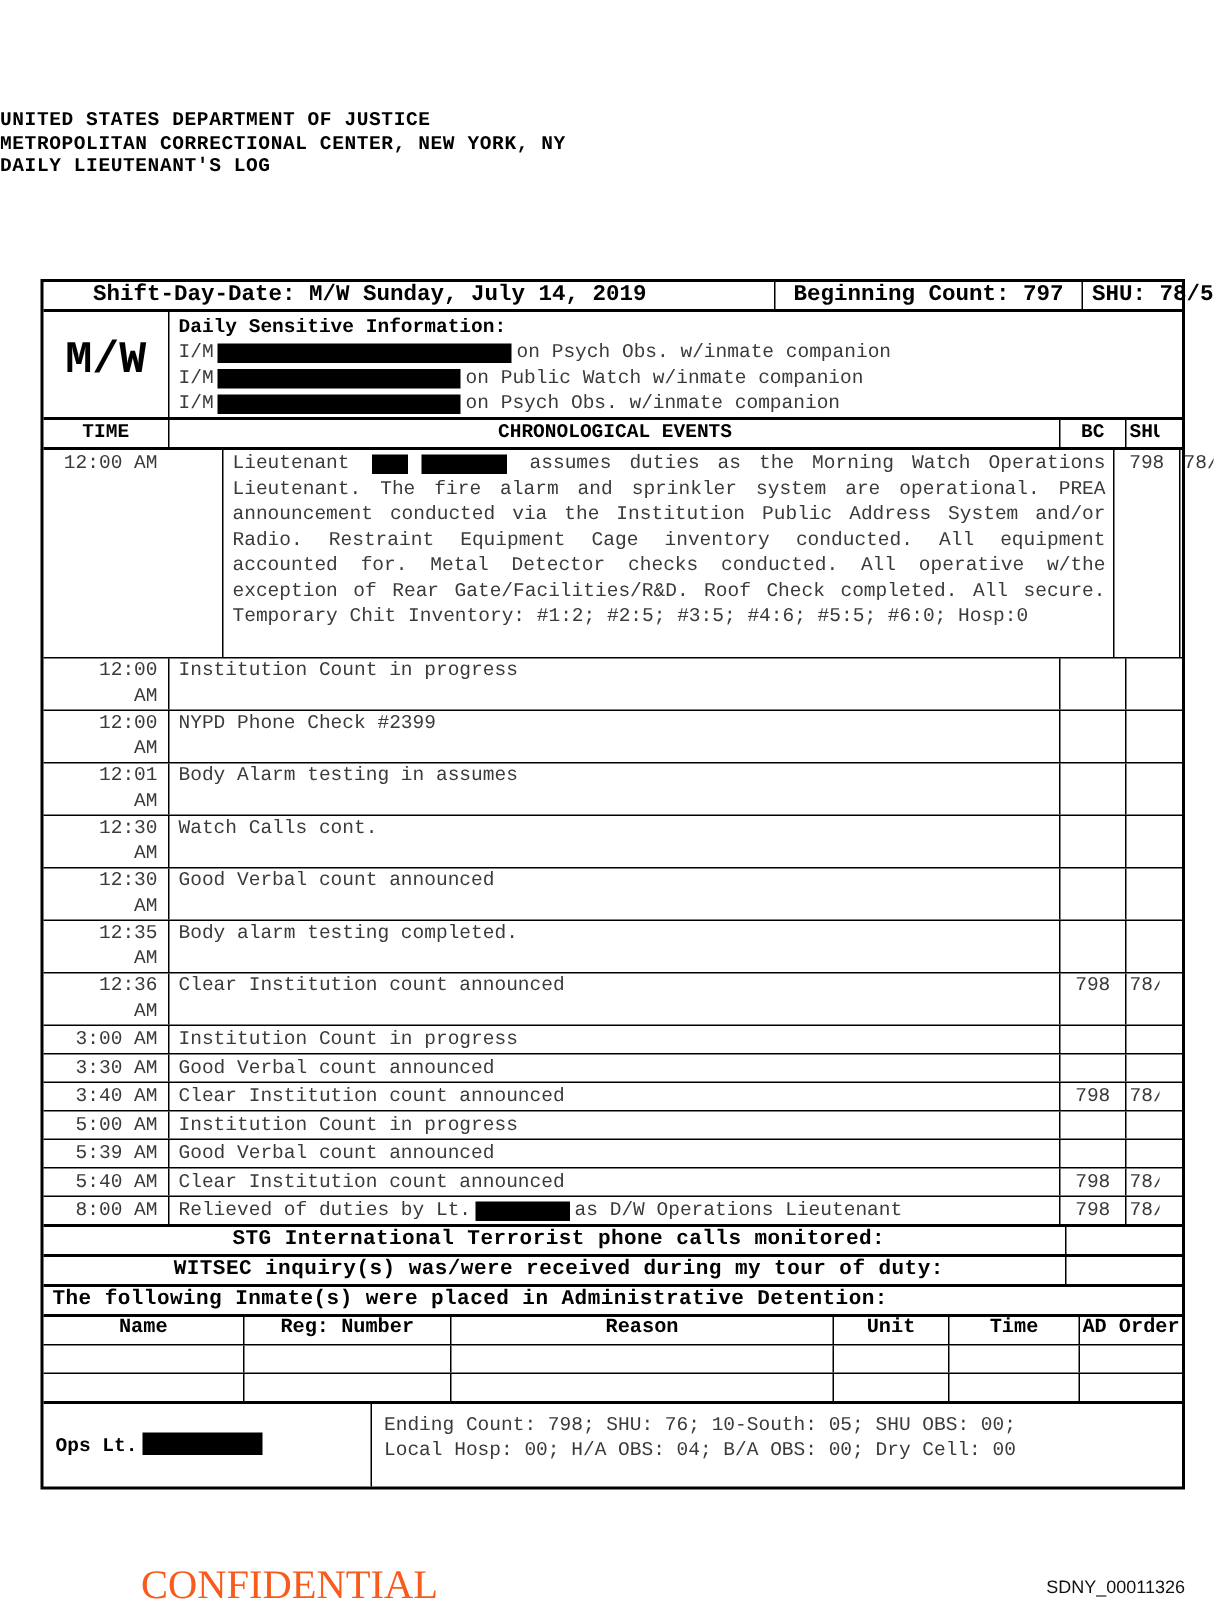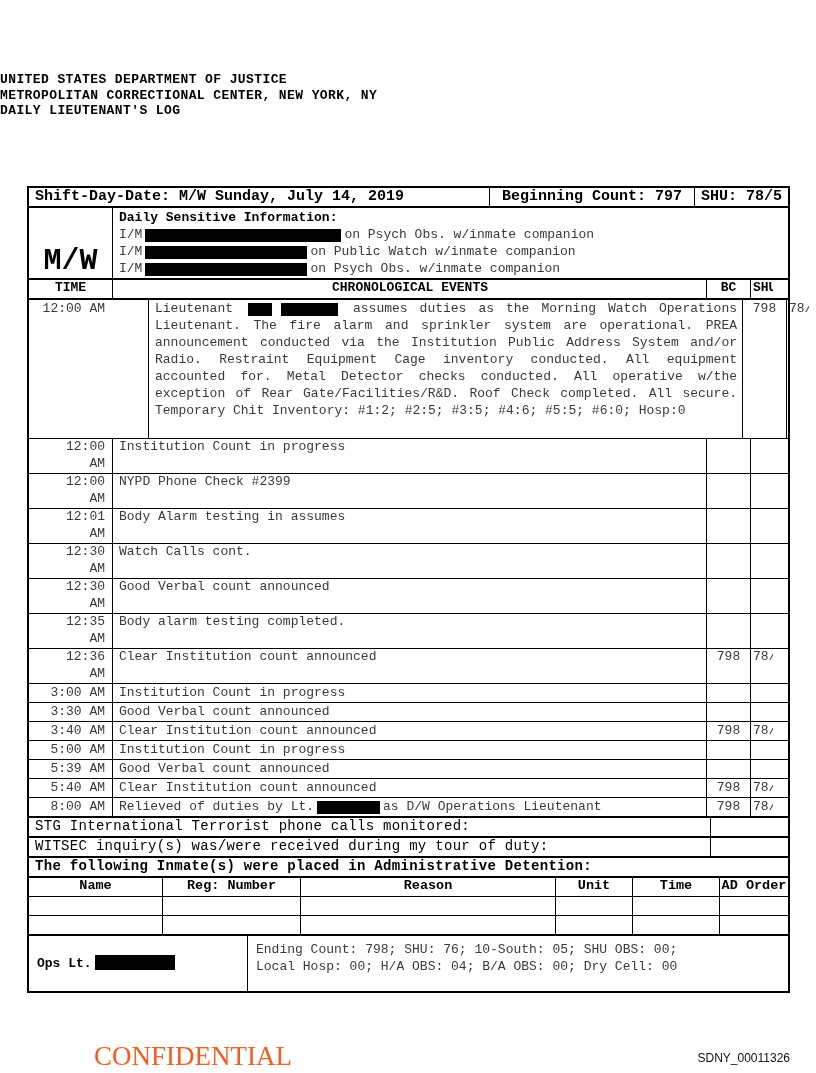--- a/index.html
+++ b/index.html
@@ -11,51 +11,51 @@
   .page{position:absolute;inset:0;}
   .doc-header{
     position:absolute;top:72px;left:0;width:816px;text-align:left;
     font-weight:bold;color:#000;font-size:13px;line-height:15.5px;letter-spacing:0.4px;
   }
   .logtable{
     position:absolute;left:27px;top:186px;width:763px;
     border:2px solid #000;box-sizing:border-box;background:#fff;
   }
   .r{display:flex;border-top:1px solid #000;align-items:stretch;}
-  .r:first-child{border-top:none;}
+  .r:first-child{border-top:none;margin-left:27px;}
   .t2{border-top-width:2px;}
   .c{box-sizing:border-box;border-left:1px solid #000;overflow:hidden;flex:none;}
   .c:first-child{border-left:none;}
   .bold{font-weight:bold;color:#000;}
   
   .r-shift{height:18px;line-height:17px;font-weight:bold;color:#000;font-size:15px;}
   .cs1{width:460px;padding-left:6px;}
   .cs2{width:205px;text-align:center;}
   .cs3{width:94px;text-align:center;}
   
   .r-mw{height:70px;}
-  .cmw1{width:83px;text-align:center;margin-top:20px;}
+  .cmw1{width:83px;text-align:center;}
   .mwtext{font-weight:bold;color:#000;font-size:30px;line-height:66px;}
   .cmw2{width:676px;padding:1px 4px 0 6px;line-height:17px;}
   
   .r-head{height:18px;line-height:16px;font-weight:bold;color:#000;text-align:center;}
   .ct{width:83px;text-align:right;padding-right:7px;}
   .ce{width:594px;padding:0 5px 0 6px;}
   .cbc{width:44px;text-align:center;padding:0 2px;}
   .cshu{width:23px;text-align:center;padding:0 2px;}
   .r-head .ct{text-align:center;padding-right:0;}
   
   .r-first{height:138px;line-height:17px;}
   .justify{text-align:justify;margin-left:36px;}
   
   .r-double{height:34px;line-height:16.5px;}
   
   .r-single{height:18px;line-height:17px;}
   
-  .r-wide{height:18px;line-height:16px;font-weight:normal;color:#000;font-size:14px;letter-spacing:0.3px;}
+  .r-wide{height:18px;line-height:16px;font-weight:bold;color:#000;font-size:14px;letter-spacing:0.3px;text-align:center;}
   .cw1{width:681px;padding-left:6px;}
   .cw2{width:78px;}
   .r-full{height:18px;line-height:16px;font-weight:bold;color:#000;font-size:14px;letter-spacing:0.3px;}
   .cfull{width:759px;padding-left:6px;}
   
   .r-adhead{height:18px;line-height:16px;font-weight:bold;color:#000;text-align:center;font-size:13.5px;}
   .r-adempty{height:18px;}
   .ca1{width:133px;}.ca2{width:138px;}.ca3{width:255px;}.ca4{width:77px;}.ca5{width:87px;}.ca6{width:69px;}
   
   .r-ops{height:55px;}

